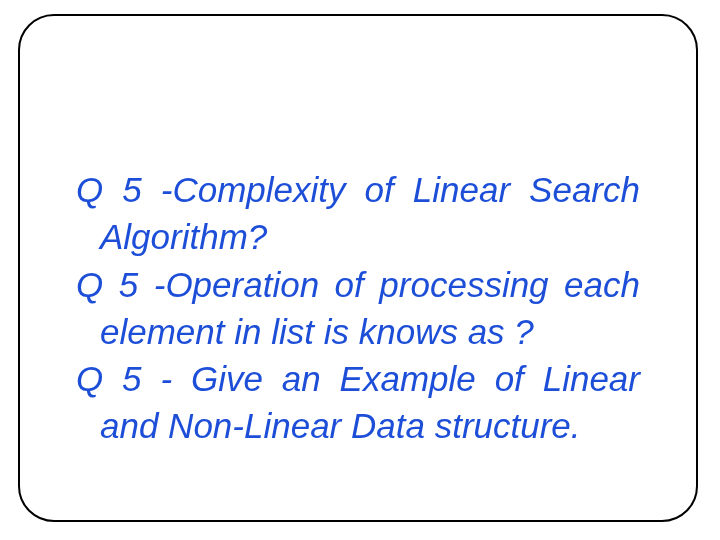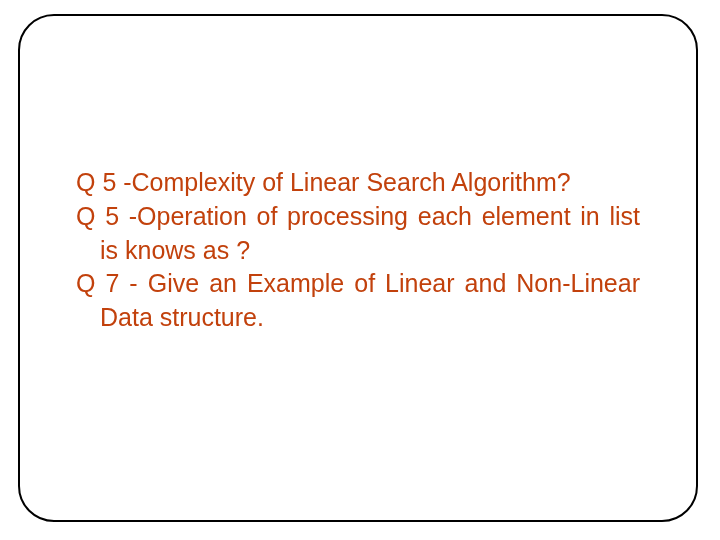--- a/index.html
+++ b/index.html
@@ -17,34 +17,35 @@
     width: 680px;
     height: 508px;
     border: 2px solid #000000;
     border-radius: 36px;
     box-sizing: border-box;
     padding-top: 150px;
     padding-left: 56px;
     padding-right: 56px;
   }
   .questions {
-    font-size: 25px;
+    font-size: 35px;
     line-height: 1.35;
-    color: #c2410c;
+    color: #1d4ed8;
     text-align: justify;
     text-justify: inter-word;
+    font-style: italic;
   }
   .q {
     margin: 0;
     text-indent: -24px;
     padding-left: 24px;
   }
 </style>
 </head>
 <body>
 
 <div class="card">
   <div class="questions">
     <p class="q">Q 5 -Complexity of Linear Search Algorithm?</p>
     <p class="q">Q 5 -Operation of processing each element in list is knows as ?</p>
-    <p class="q">Q 7 - Give an Example of Linear and Non-Linear Data structure.</p>
+    <p class="q">Q 5 - Give an Example of Linear and Non-Linear Data structure.</p>
   </div>
 </div>
 
 </body></html>

